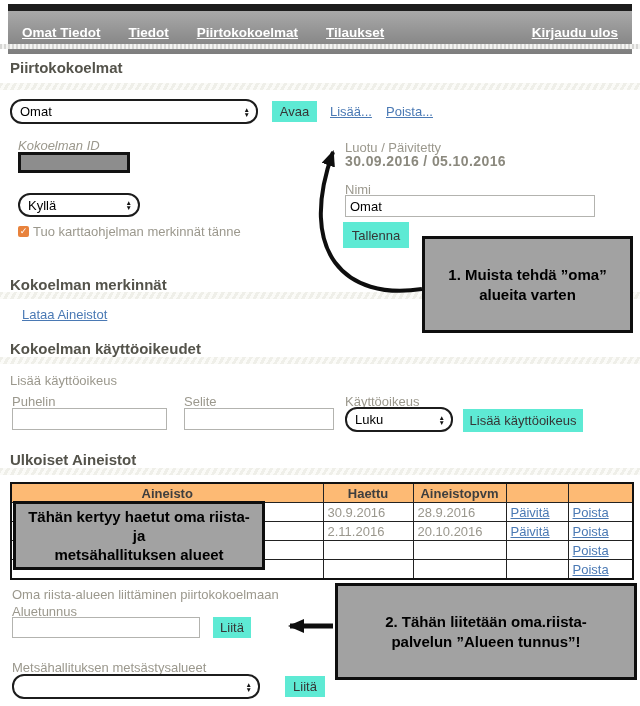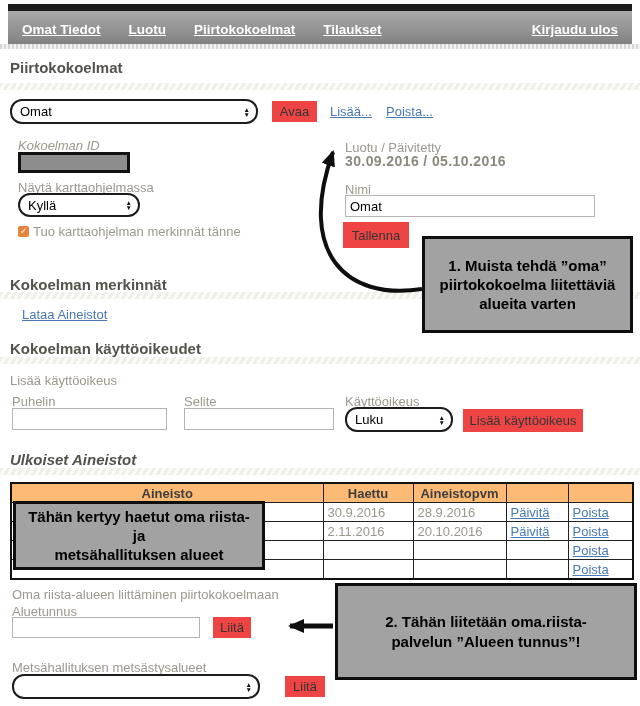--- a/index.html
+++ b/index.html
@@ -2,41 +2,41 @@
 <html><head>
 <meta charset="utf-8">
 <style>
   html,body{margin:0;padding:0;background:#fff;}
   .page{position:relative;width:640px;height:706px;background:#ffffff;overflow:hidden;
         font-family:"Liberation Sans",sans-serif;}
   .abs{position:absolute;}
 
   
   .nav-dark{left:8px;right:8px;top:4px;height:7px;background:#1d1d1d;}
-  .nav-bar{left:8px;right:8px;top:11px;height:37px;background:linear-gradient(#a9a9a9,#7d7d7d);
+  .nav-bar{left:8px;right:8px;top:11px;height:43px;background:linear-gradient(#a9a9a9,#7d7d7d);
            display:flex;align-items:center;padding:0 14px;gap:28px;box-sizing:border-box;}
   .nav-link{color:#ffffff;font-size:13.5px;font-weight:bold;text-decoration:underline;cursor:pointer;white-space:nowrap;}
   .nav-logout{margin-left:auto;}
   .nav-perf{left:0;right:0;top:44px;height:5px;
             background:repeating-linear-gradient(90deg,#d6d6d4 0 2px,#f3f3f1 2px 4px);}
 
   
   .h1{font-size:15px;font-weight:bold;color:#54534b;white-space:nowrap;}
   .divider{left:0;right:0;height:7px;
            background:repeating-linear-gradient(120deg,#efefe9 0 3px,#fbfbf8 3px 6px);}
 
   .label{font-size:13px;color:#9b988d;white-space:nowrap;}
 
   
   .sel{display:flex;align-items:center;border:2px solid #1c1c1c;border-radius:12px;background:#fff;
        box-sizing:border-box;padding:0 6px 0 8px;font-size:13px;color:#000;cursor:pointer;}
   .sel .sel-text{flex:1;white-space:nowrap;overflow:hidden;}
   .sel .arrows{display:flex;flex-direction:column;line-height:5px;font-size:6.5px;color:#111;text-align:center;}
 
-  .btn{background:#ef4444;color:#363636;font-size:13px;border:none;display:flex;align-items:center;
+  .btn{background:#5eead4;color:#363636;font-size:13px;border:none;display:flex;align-items:center;
        justify-content:center;box-sizing:border-box;cursor:pointer;white-space:nowrap;font-family:"Liberation Sans",sans-serif;}
 
   .blue-link{color:#4a79b4;font-size:13px;text-decoration:underline;cursor:pointer;white-space:nowrap;}
 
   .tinput{border:1px solid #b3b3af;box-sizing:border-box;font-size:13px;color:#000;padding:2px 4px;
           font-family:"Liberation Sans",sans-serif;background:#fff;}
 
   .redacted{background:#8d8d8d;border:3px solid #121212;box-sizing:border-box;}
 
   .dates{font-size:14px;font-weight:bold;color:#8b897e;letter-spacing:.4px;white-space:nowrap;}
@@ -61,21 +61,21 @@
   .overlay{position:absolute;left:0;top:0;pointer-events:none;}
 </style>
 </head>
 <body>
 
 <div class="page">
 
   <div class="abs nav-dark"></div>
   <div class="abs nav-bar">
     <span class="nav-link">Omat Tiedot</span>
-    <span class="nav-link">Luotu</span>
+    <span class="nav-link">Tiedot</span>
     <span class="nav-link">Piirtokokoelmat</span>
     <span class="nav-link">Tilaukset</span>
     <span class="nav-link nav-logout">Kirjaudu ulos</span>
   </div>
   <div class="abs nav-perf"></div>
 
   <div class="abs h1" style="left:10px;top:59px;">Piirtokokoelmat</div>
   <div class="abs divider" style="top:83px;"></div>
 
   <div class="abs sel" style="left:10px;top:99px;width:248px;height:25px;">
@@ -85,21 +85,20 @@
         <span>▼</span>
       </span>
   </div>
   <div class="abs btn" style="left:272px;top:101px;width:45px;height:21px;">Avaa</div>
   <span class="abs blue-link" style="left:330px;top:104px;">Lisää...</span>
   <span class="abs blue-link" style="left:386px;top:104px;">Poista...</span>
 
   <div class="abs label" style="left:18px;top:138px;font-style:italic;">Kokoelman ID</div>
   <div class="abs redacted" style="left:18px;top:152px;width:112px;height:21px;"></div>
 
-  <div class="abs label" style="left:18px;top:180px;">Näytä karttaohjelmassa</div>
   <div class="abs sel" style="left:18px;top:193px;width:122px;height:24px;">
     <span class="sel-text">Kyllä</span>
     <span class="arrows">
         <span>▲</span>
         <span>▼</span>
       </span>
   </div>
 
   <div class="abs cbx-row" style="left:18px;top:224px;">
     <span class="cbx">✓</span>
@@ -129,21 +128,21 @@
   <div class="abs label" style="left:345px;top:394px;">Käyttöoikeus</div>
   <div class="abs sel" style="left:345px;top:407px;width:108px;height:25px;justify-content:flex-end;">
     <span class="sel-text">Luku</span>
     <span class="arrows">
         <span>▲</span>
         <span>▼</span>
       </span>
   </div>
   <div class="abs btn" style="left:463px;top:409px;width:120px;height:23px;">Lisää käyttöoikeus</div>
 
-  <div class="abs h1" style="left:10px;top:451px;font-style:italic;">Ulkoiset Aineistot</div>
+  <div class="abs h1" style="left:10px;top:451px;">Ulkoiset Aineistot</div>
   <div class="abs divider" style="top:468px;"></div>
 
   <table class="ds abs" style="left:10px;top:482px;">
     <colgroup>
         <col style="width:312px">
         <col style="width:90px">
         <col style="width:93px">
         <col style="width:62px">
         <col style="width:65px">
       </colgroup>
@@ -196,21 +195,20 @@
     <span class="sel-text"></span>
     <span class="arrows">
         <span>▲</span>
         <span>▼</span>
       </span>
   </div>
   <div class="abs btn" style="left:285px;top:676px;width:40px;height:21px;">Liitä</div>
 
   <div class="abs note" style="left:422px;top:236px;width:211px;height:97px;">
     <div>1. Muista tehdä ”oma”</div>
-    <div>piirtokokoelma liitettäviä</div>
     <div>alueita varten</div>
   </div>
   <div class="abs note" style="left:13px;top:501px;width:252px;height:69px;">
     <div>Tähän kertyy haetut oma riista- ja</div>
     <div>metsähallituksen alueet</div>
   </div>
   <div class="abs note" style="left:335px;top:583px;width:302px;height:97px;">
     <div>2. Tähän liitetään oma.riista-</div>
     <div>palvelun ”Alueen tunnus”!</div>
   </div>

